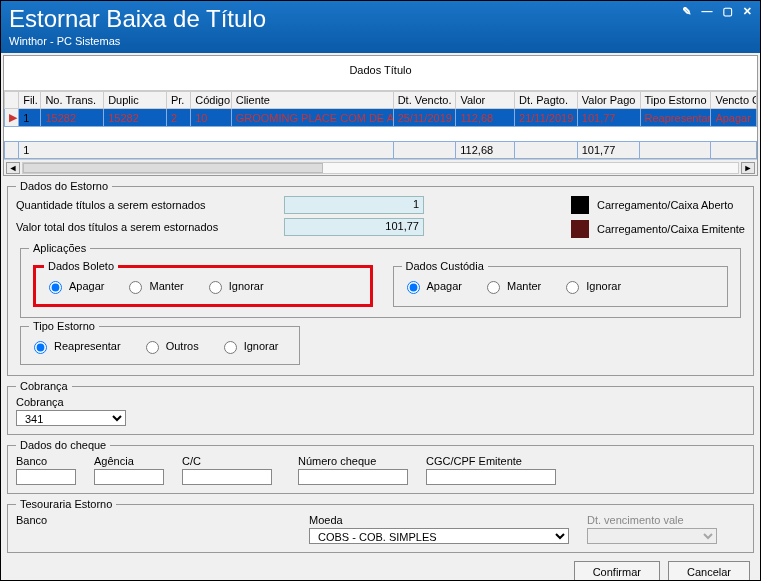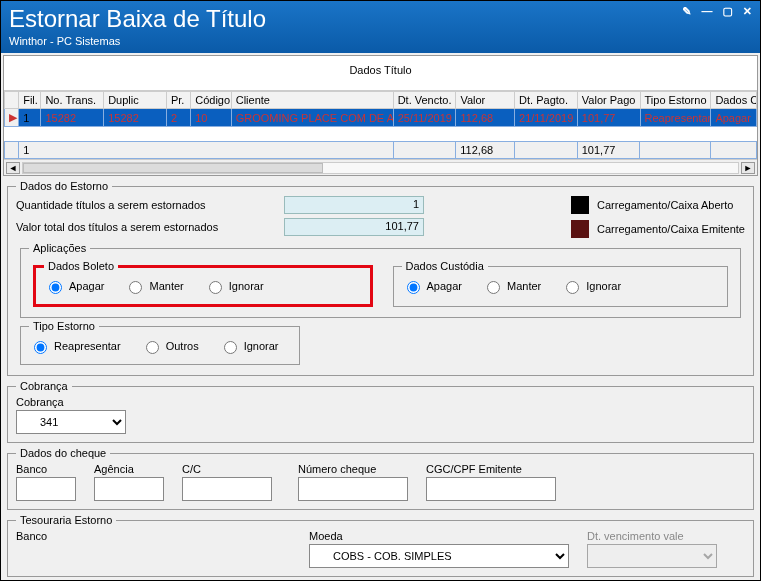--- a/index.html
+++ b/index.html
@@ -38,21 +38,21 @@
   .legend-row { display:flex;align-items:center;gap:8px; }
 
   .applic { display:flex; gap:12px; }
   .applic fieldset { flex:1; }
   .radio-row { display:flex; gap:20px; align-items:center; padding:2px 0; }
   .radio-row label { display:flex; gap:4px; align-items:center; }
   .highlight { border: 3px solid #e30613; }
 
   .inline-fields { display:flex; gap:18px; flex-wrap:wrap; }
   .field { display:flex; flex-direction:column; gap:2px; }
-  .field input, .field select { border:1px solid #888; height:24px; padding:1px 19px; background:#fff; }
+  .field input, .field select { border:1px solid #888; height:16px; padding:1px 4px; background:#fff; }
   .field .disabled { background:#eee; color:#888; }
   .btnbar { display:flex; justify-content:flex-end; gap:8px; padding:6px 8px; }
   button.win { border:1px solid #888; background:#f4f4f4; padding:4px 18px; cursor:pointer; }
   .estorno-top { display:flex; }
   .estorno-left { flex:1; display:flex; flex-direction:column; gap:4px; }
 </style>
 </head>
 <body>
 
 <div class="window">
@@ -96,21 +96,21 @@
             <th>No. Trans.</th>
             <th>Duplic</th>
             <th>Pr.</th>
             <th>Código</th>
             <th>Cliente</th>
             <th>Dt. Vencto.</th>
             <th>Valor</th>
             <th>Dt. Pagto.</th>
             <th>Valor Pago</th>
             <th>Tipo Estorno</th>
-            <th>Dados C</th>
+            <th>Vencto C</th>
           </tr>
         </thead>
         <tbody>
           <tr class="selected">
             <td class="row-indicator">▶</td>
             <td class="black">1</td>
             <td>15282</td>
             <td>15282</td>
             <td>2</td>
             <td>10</td>

